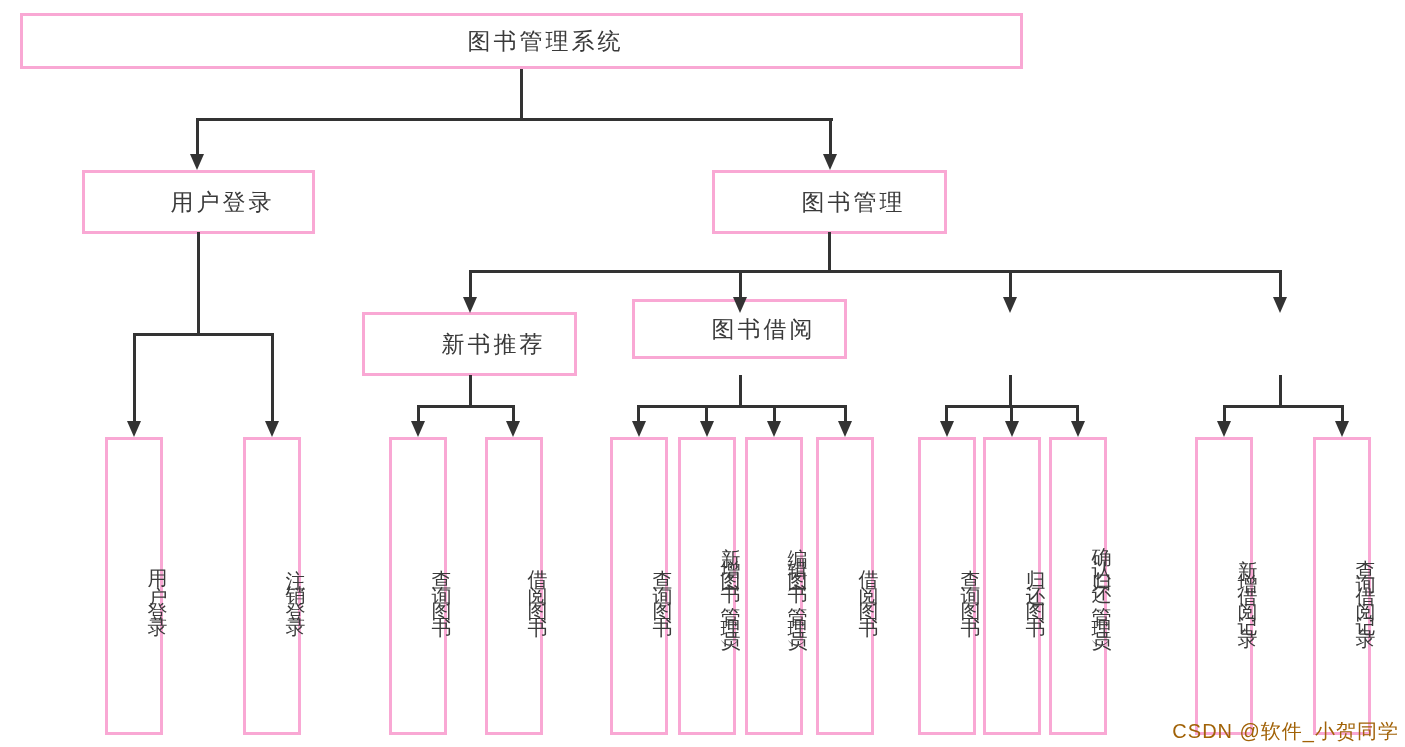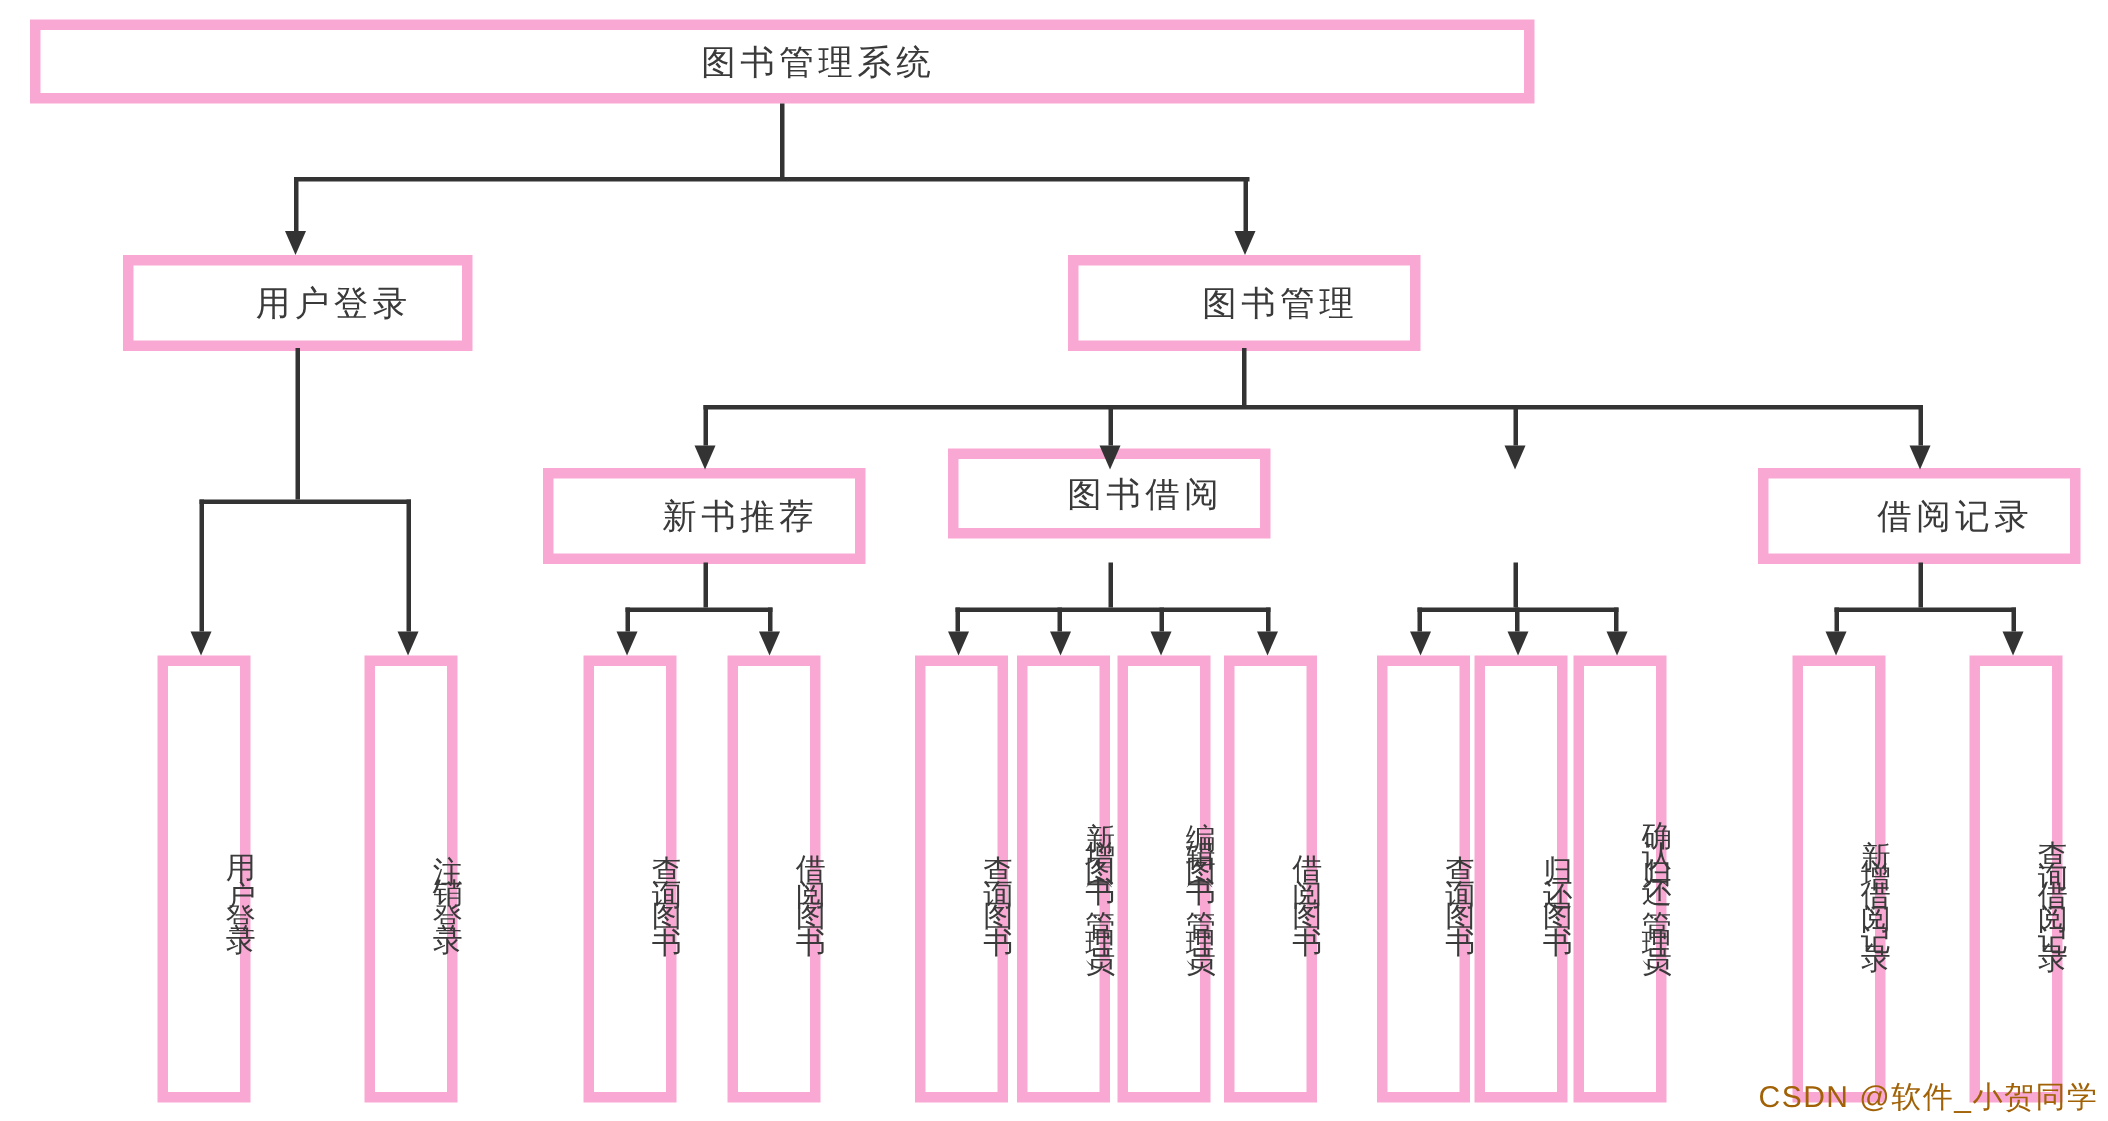--- a/index.html
+++ b/index.html
@@ -2,21 +2,21 @@
 <html><head>
 <meta charset="utf-8">
 <style>
   html,body { margin:0; padding:0; background:#ffffff; }
   .canvas {
     position:relative; width:1405px; height:747px; background:#ffffff;
     font-family:"Liberation Sans","DejaVu Sans",sans-serif; color:#3a3a3a; overflow:hidden;
   }
   .box {
     position:absolute; box-sizing:border-box; background:#ffffff;
-    border:7px solid #f9a8d4; display:flex; align-items:center; justify-content:center;padding-left:48px;
+    border:3px solid #f9a8d4; display:flex; align-items:center; justify-content:center;padding-left:48px;
   }
   .hbox { font-size:23px; letter-spacing:3px; font-weight:500; }
   .leaf { font-size:20px; }
   .leaf .vtext { writing-mode:vertical-rl; letter-spacing:16px; line-height:1; }
   .leaf.mid  .vtext { letter-spacing:14px; }
   .leaf.long .vtext { letter-spacing:12px; }
   .line { position:absolute; background:#333333; }
   .arrow { position:absolute; width:3px; background:#333333; }
   .arrow::after {
     content:""; position:absolute; top:100%; left:-5.5px; width:0; height:0;
@@ -42,23 +42,20 @@
   </div>
   <div class="box hbox" style="left:362px;top:312px;width:215px;height:64px">
     <span>新书推荐</span>
   </div>
 
   <div class="box hbox" style="left:712px;top:170px;width:235px;height:64px">
     <span>图书管理</span>
   </div>
   <div class="box hbox" style="left:632px;top:299px;width:215px;height:60px">
     <span>图书借阅</span>
-  </div>
-  <div class="box hbox" style="left:1172px;top:312px;width:215px;height:64px">
-    <span>借阅记录</span>
   </div>
 
   <div class="box leaf" style="left:105px;top:437px;width:58px;height:298px">
     <span class="vtext">用户登录</span>
   </div>
   <div class="box leaf" style="left:243px;top:437px;width:58px;height:298px">
     <span class="vtext">注销登录</span>
   </div>
 
   <div class="box leaf" style="left:389px;top:437px;width:58px;height:298px">

